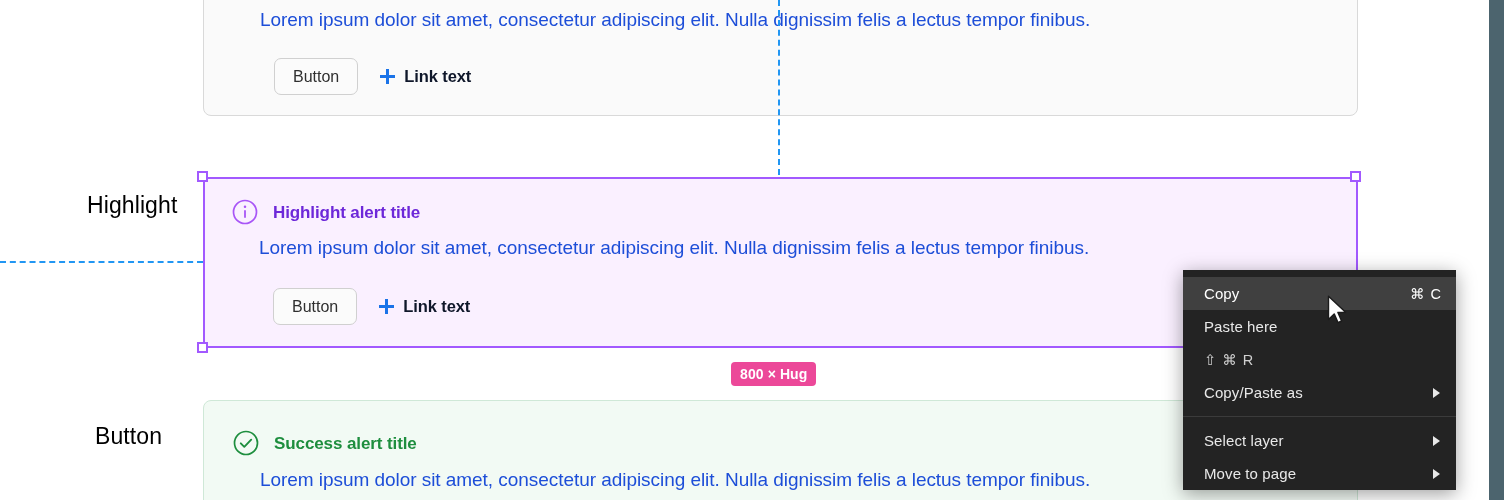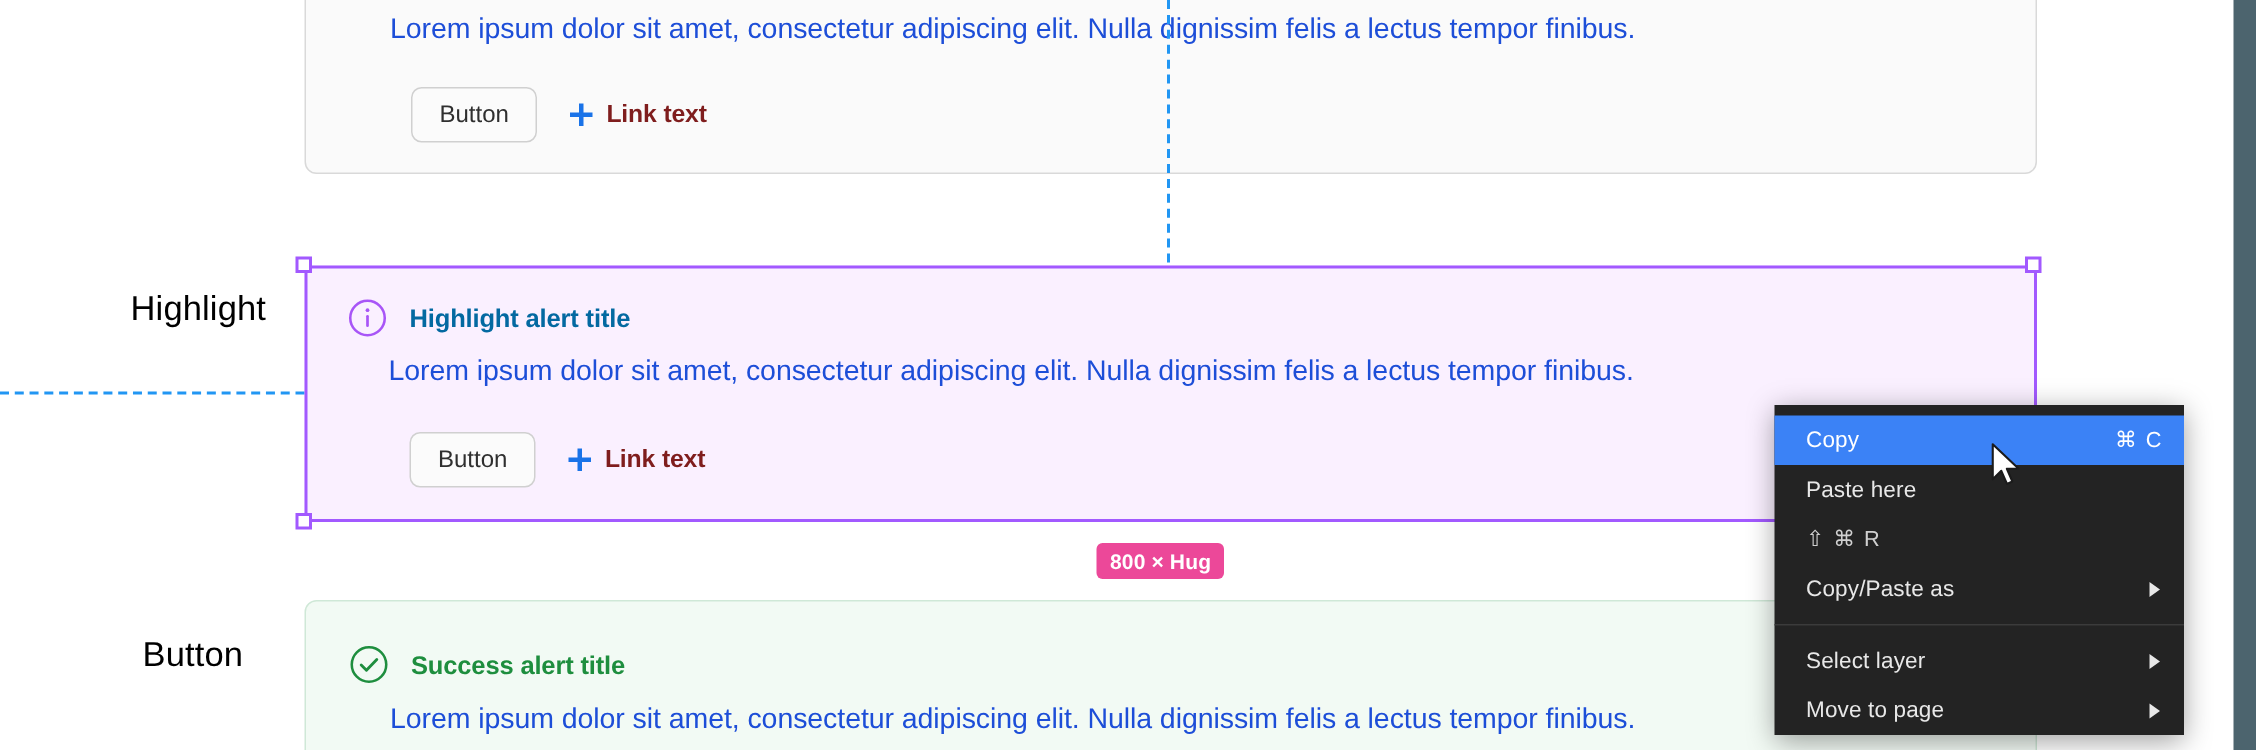--- a/index.html
+++ b/index.html
@@ -110,21 +110,21 @@
   .plus-icon::after {
     content: "";
     position: absolute;
     background: #1a73e8;
   }
   .plus-icon::before { left: 0; top: 6px; width: 15px; height: 2.6px; }
   .plus-icon::after  { top: 0; left: 6px; height: 15px; width: 2.6px; }
   .link-text {
     font-size: 16.5px;
     font-weight: bold;
-    color: #7f1d1d;
+    color: #0f172a;
     white-space: nowrap;
     letter-spacing: -.1px;
   }
 
   
   #card-top {
     left: 203px;
     top: -62px;
     width: 1155px;
     height: 178px;
@@ -138,21 +138,21 @@
   #card-highlight {
     left: 203px;
     top: 177px;
     width: 1155px;
     height: 171px;
     background: #faf0ff;
     border: 0;
     border-radius: 0;
   }
   #card-highlight .alert-icon   { top: 22px; }
-  #card-highlight .alert-title  { top: 26px; color: #0369a1; }
+  #card-highlight .alert-title  { top: 26px; color: #6d28d9; }
   #card-highlight .alert-body   { top: 60px; }
   #card-highlight .alert-actions{ top: 111px; }
 
   
   #card-success {
     left: 203px;
     top: 400px;
     width: 1155px;
     height: 178px;
     background: #f2faf4;
@@ -236,21 +236,21 @@
   }
   .menu-item {
     position: relative;
     height: 33px;
     display: flex;
     align-items: center;
     padding: 0 14px 0 21px;
     white-space: nowrap;
   }
   .menu-item.selected {
-    background: #3b82f6;
+    background: #404040;
     color: #ffffff;
   }
   .menu-label { flex: 1; letter-spacing: .1px; }
   .menu-shortcut {
     color: #d0d0d0;
     font-size: 14.5px;
     letter-spacing: 1px;
   }
   .menu-item.selected .menu-shortcut { color: #ffffff; }
   .menu-arrow {

